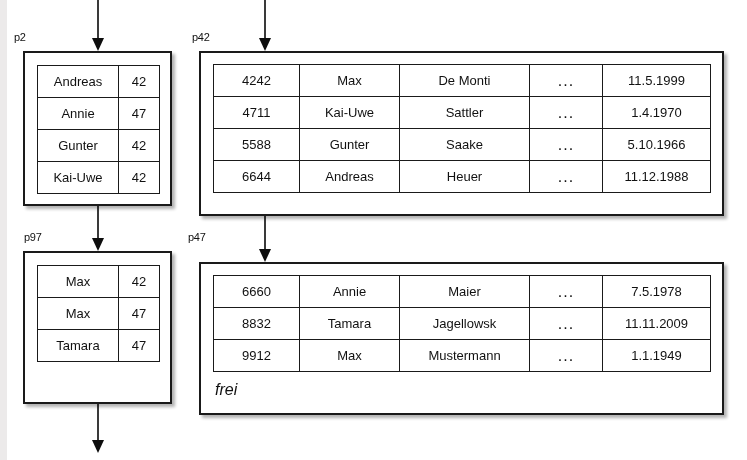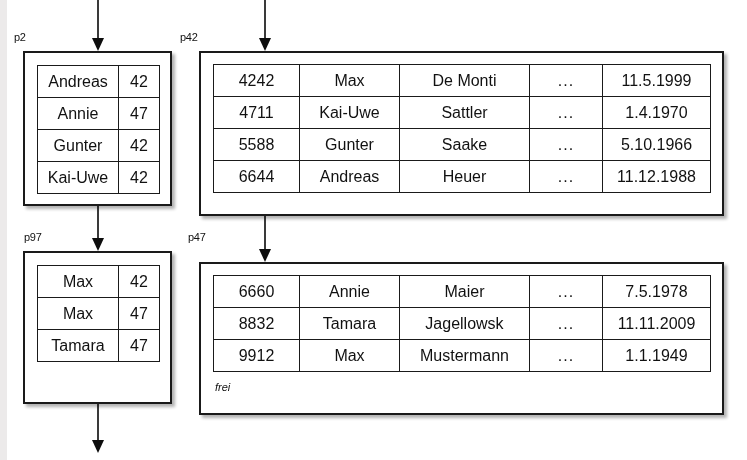--- a/index.html
+++ b/index.html
@@ -45,35 +45,35 @@
   .rec-table {
     position: absolute;
     border-collapse: collapse;
     table-layout: fixed;
     background: #ffffff;
   }
   .rec-table td {
     border: 1.5px solid #1a1a1a;
     text-align: center;
     vertical-align: middle;
-    font-size: 16px;
+    font-size: 13px;
     color: #111111;
     padding: 0;
     height: 31px;
     white-space: nowrap;
   }
   .rec-table td.dots {
     font-size: 16px;
     letter-spacing: 1px;
   }
 
   .frei {
     position: absolute;
     font-style: italic;
-    font-size: 11px;
+    font-size: 16px;
     color: #111111;
   }
 
   
   .arrow {
     position: absolute;
   }
   .arrow-line {
     position: absolute;
     width: 2px;
@@ -143,21 +143,21 @@
         <td>Gunter</td>
         <td>42</td>
       </tr>
       <tr>
         <td>Kai-Uwe</td>
         <td>42</td>
       </tr>
     </tbody>
   </table>
 
-  <div class="page-label" style="left:180px; top:31px;">p42</div>
+  <div class="page-label" style="left:192px; top:31px;">p42</div>
   <div class="page-box" style="left:199px; top:51px; width:525px; height:165px;"></div>
   <table class="rec-table" style="left:213px; top:64px; width:497px;">
     <colgroup>
       <col style="width:86px">
         <col style="width:100px">
         <col style="width:130px">
         <col style="width:73px">
         <col style="width:108px">
     </colgroup>
     <tbody>

